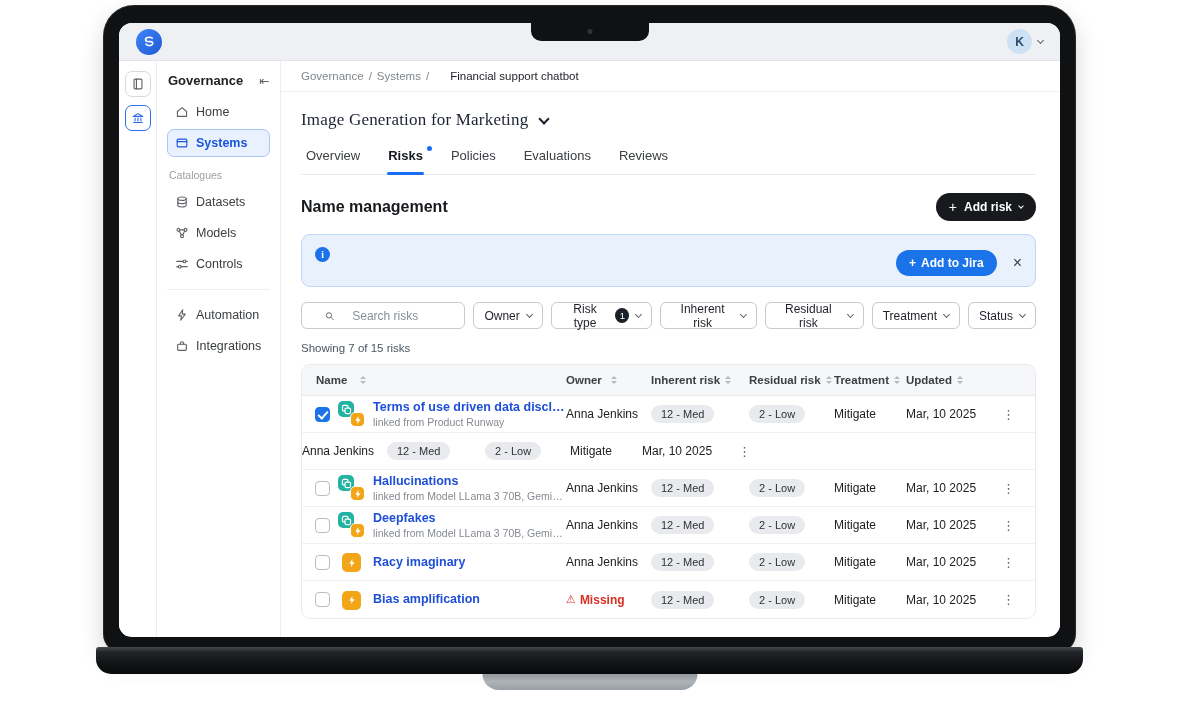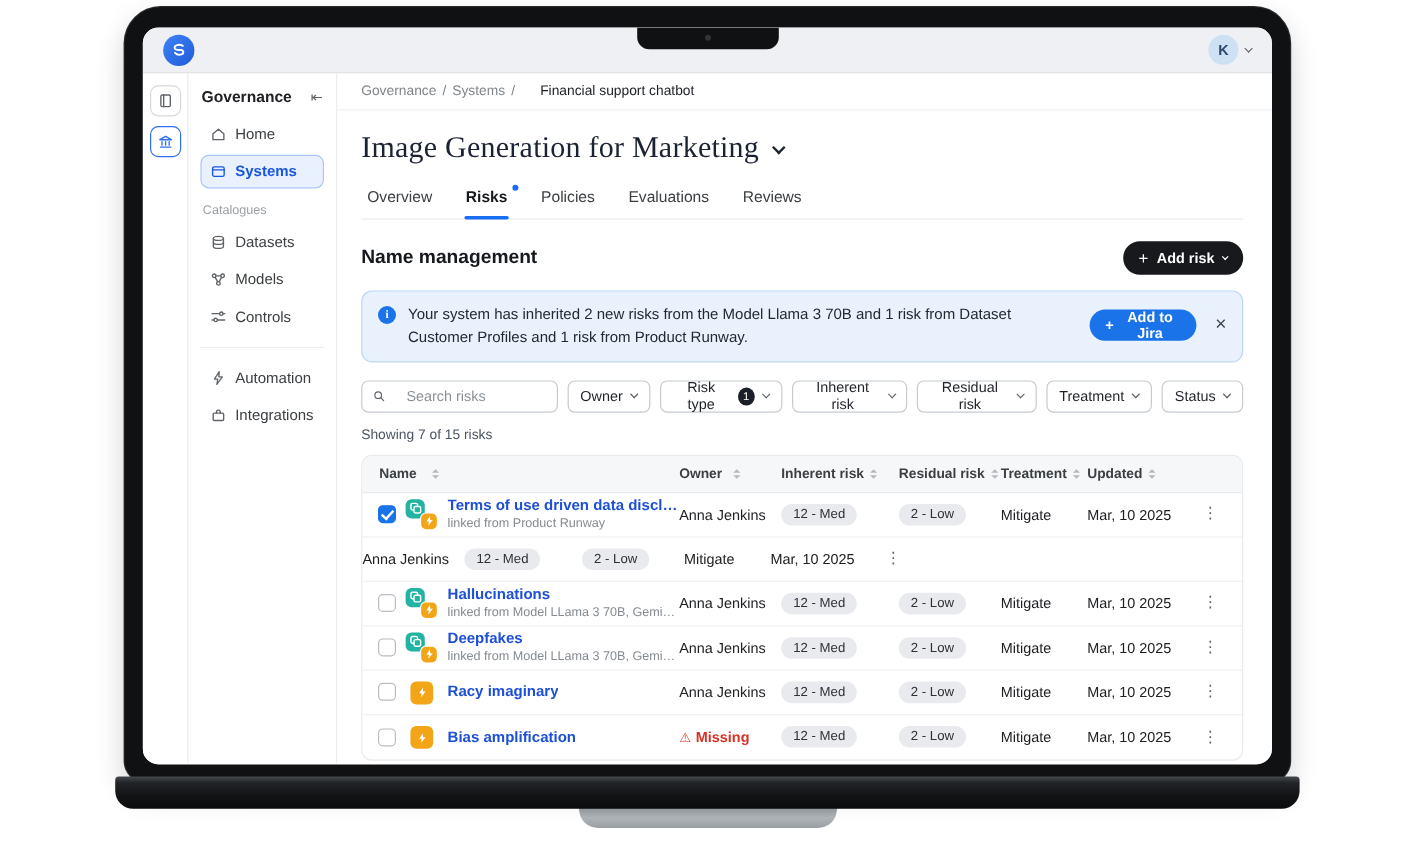--- a/index.html
+++ b/index.html
@@ -65,21 +65,21 @@
   
   .main{ flex:1; display:flex; flex-direction:column; min-width:0;}
   .breadcrumb-bar{ height:31px; border-bottom:1px solid #eff1f3; display:flex; align-items:center;
     gap:5px; padding:0 20px; font-size:11.5px; color:#80868b;}
   .crumb{ cursor:pointer;}
   .crumb.current{ color:#1b1f24; font-weight:400; cursor:default;margin-left:16px;}
   .content{ padding:16px 24px 0 20px; flex:1;}
 
   .page-title-row{ display:flex; align-items:center; gap:12px; margin:2px 0 16px;}
   .page-title{ font-family:"Liberation Serif","DejaVu Serif",serif; font-weight:500;
-    font-size:25px; color:#1b2233; letter-spacing:.2px;}
+    font-size:17px; color:#1b2233; letter-spacing:.2px;}
 
   .tabs{ display:flex; gap:26px; border-bottom:1px solid #e8eaed; padding:0 4px;}
   .tab{ position:relative; padding:2px 1px 11px; font-size:13px; color:#3c4043; cursor:pointer;text-align:center;}
   .tab.active{ color:#15181c; font-weight:700;}
   .tab.active::after{ content:""; position:absolute; left:0; right:0; bottom:-1px; height:3px;
     border-radius:3px; background:#1a6ef5;}
   .notif-dot{ position:absolute; top:0; right:-8px; width:5px; height:5px; border-radius:50%; background:#1a6ef5;}
 
   .section-row{ display:flex; align-items:center; justify-content:space-between; margin:18px 0 13px;}
   .section-title{ font-size:16px; font-weight:700; color:#16191d;}
@@ -95,21 +95,21 @@
     font-family:"Liberation Serif","DejaVu Serif",serif; margin-top:2px;}
   .banner-text{ font-size:12.5px; line-height:1.5; color:#24292f; max-width:558px;}
   .banner-actions{ margin-left:auto; display:flex; align-items:center; gap:16px; padding-top:5px;}
   .jira-btn{ display:flex; align-items:center; gap:5px; height:26px; padding:0 13px;
     background:#1a73e8; color:#fff; border:none; border-radius:14px;
     font-size:12px; font-weight:600; cursor:pointer; font-family:inherit;}
   .banner-close{ font-size:16px; color:#3c4043; cursor:pointer; line-height:1;}
 
   .filter-row{ display:flex; align-items:center; gap:8px; margin-bottom:13px;}
   .search-box{ display:flex; align-items:center; gap:18px; width:170px; height:27px;
-    border:1px solid #c6cbd1; border-radius:6px; padding:0 9px; background:#fff;}
+    border:1px solid #c6cbd1; border-radius:6px; padding:0 23px; background:#fff;}
   .search-box input{ border:none; outline:none; width:100%; font-size:12px; color:#202124;
     background:transparent; font-family:inherit;}
   .search-box input::placeholder{ color:#8a9096;}
   .filter-btn{ display:flex; align-items:center; gap:7px; height:27px; padding:0 10px;
     border:1px solid #c6cbd1; border-radius:6px; background:#fff; font-size:12px; color:#1f2228;
     cursor:pointer; font-family:inherit;}
   .filter-badge{ width:15px; height:15px; border-radius:50%; background:#1b1f27; color:#fff;
     font-size:9.5px; display:flex; align-items:center; justify-content:center;}
 
   .summary{ font-size:11.5px; color:#4b5563; margin-bottom:10px;}
@@ -310,21 +310,20 @@
             <h2 class="section-title">Name management</h2>
             <button class="add-risk-btn">
               <span class="plus">+</span>
               <span>Add risk</span>
               <span class="chev xs white"></span>
             </button>
           </div>
 
           <div class="banner">
             <span class="info-icon">i</span>
-            <p class="banner-text">Your system has inherited 2 new risks from the Model Llama 3 70B and 1 risk from Dataset Customer Profiles and 1 risk from Product Runway.</p>
             <div class="banner-actions">
               <button class="jira-btn">
                 <span>+</span>
                 <span>Add to Jira</span>
               </button>
               <span class="banner-close">×</span>
             </div>
           </div>
 
           <div class="filter-row">

